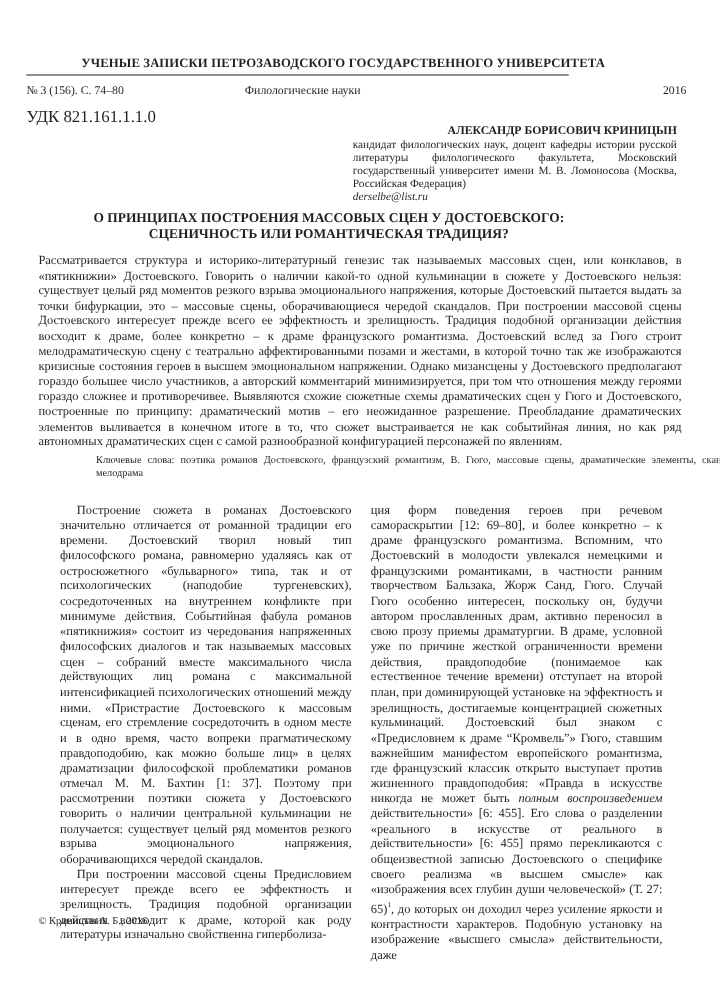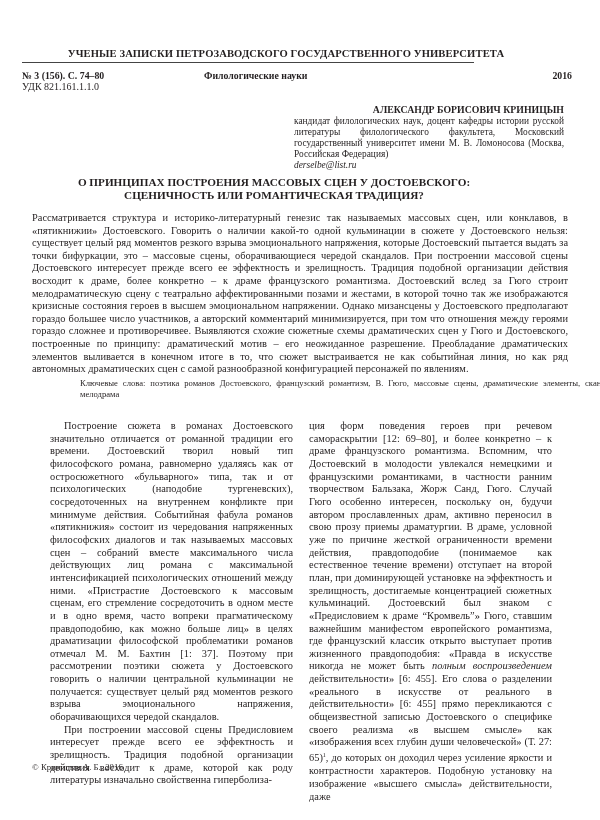--- a/index.html
+++ b/index.html
@@ -2,25 +2,25 @@
 <html><head>
 <meta charset="utf-8">
 <style>
   html, body { margin:0; padding:0; background:#ffffff; }
   body { width:600px; height:820px; position:relative; overflow:hidden;
          font-family:"Liberation Serif", "DejaVu Serif", serif; color:#231f20; }
   .page { position:absolute; left:0; top:0; width:600px; height:820px; }
   .journal { position:absolute; left:0; width:572px; top:48px; text-align:center;
              font-weight:bold; font-size:10.6px; letter-spacing:0.1px; }
   .rule-wrap { position:absolute; left:22px; width:452px; top:62px; border-top:1px solid #444; }
-  .meta { position:absolute; top:70px; font-weight:bold; font-size:9.8px; }
+  .meta { position:absolute; top:70px; font-weight:normal; font-size:9.8px; }
   .issue { left:22px; }
   .section { left:204px; }
   .year { right:28px; }
-  .udk { position:absolute; left:22px; top:81px; font-size:10px; }
+  .udk { position:absolute; left:22px; top:91px; font-size:14px; }
   .author-block { position:absolute; left:294px; width:270px; top:104px; font-size:9.4px; line-height:11px; text-align:justify; }
   .author-name { text-align:right; font-weight:bold; font-size:9.8px; margin-bottom:1px; }
   .author-email { font-style:italic; }
   .title { position:absolute; left:0; width:548px; top:176px; text-align:center; font-weight:bold;
            font-size:11.2px; line-height:13px; }
   .abstract { position:absolute; left:32px; width:536px; top:212px; font-size:10.4px; line-height:12.6px;
               text-align:justify; }
   .keywords { position:absolute; left:32px; width:536px; top:378px; font-size:8.6px; line-height:10.6px;
               text-align:justify;margin-left:48px; }
   .col { position:absolute; top:420px; width:243px; font-size:10.4px; line-height:12.65px; text-align:justify; }

